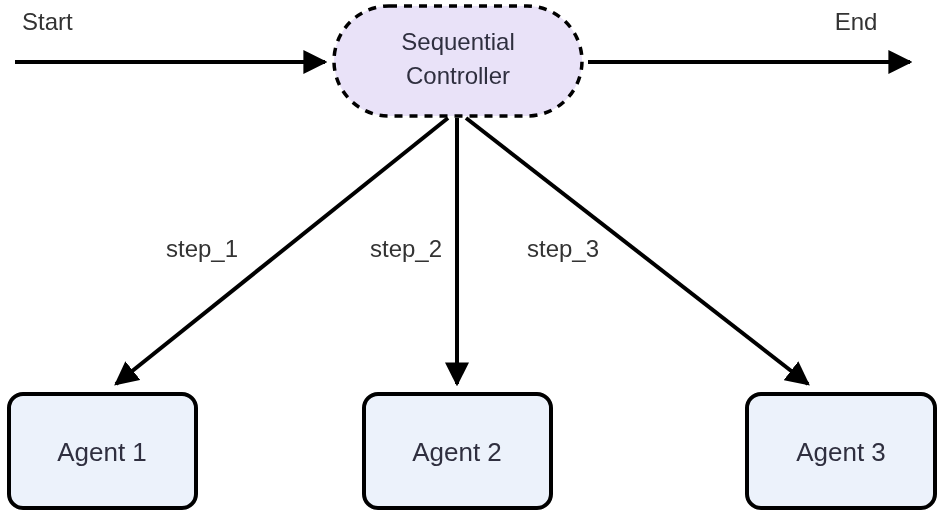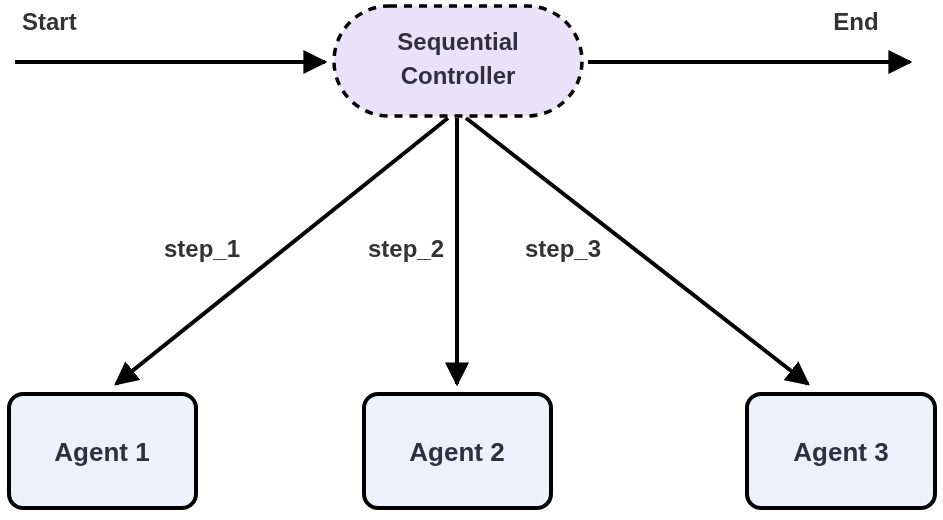--- a/index.html
+++ b/index.html
@@ -7,21 +7,20 @@
     padding: 0;
     background: #ffffff;
   }
   .canvas {
     position: relative;
     width: 943px;
     height: 520px;
     background: #ffffff;
     font-family: "Liberation Sans", sans-serif;
     overflow: hidden;
-    font-weight: bold;
   }
   svg { display: block; }
   .edge {
     stroke: #000000;
     stroke-width: 4;
     fill: none;
   }
   .node-stadium {
     stroke: #000000;
     stroke-width: 3.5;

